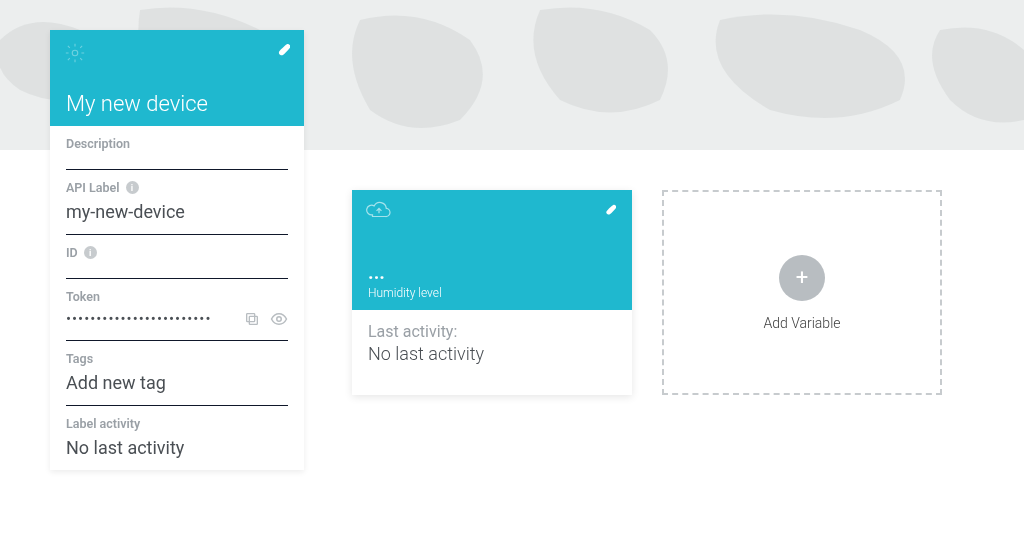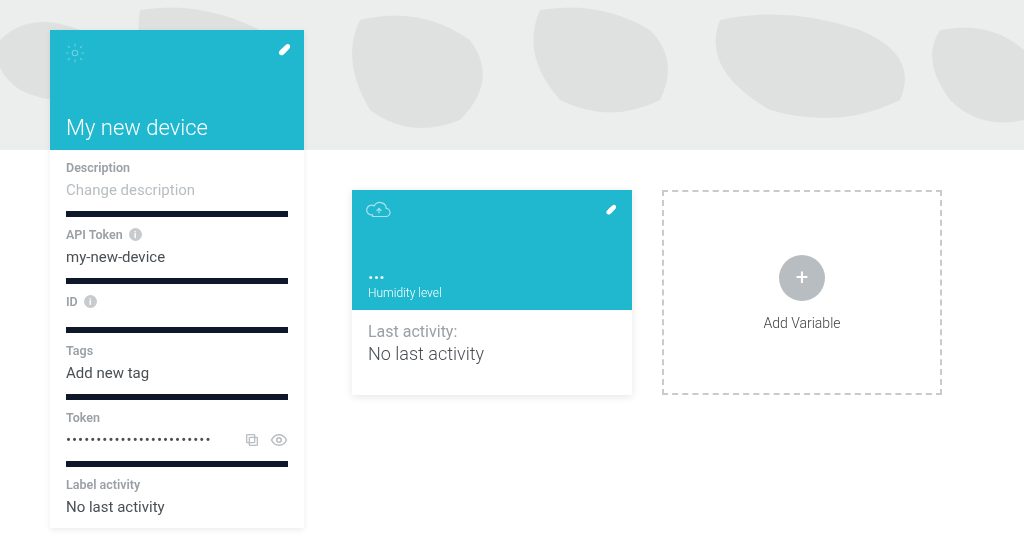--- a/index.html
+++ b/index.html
@@ -30,21 +30,21 @@
   .device-panel {
     width: 254px;
     background: #fff;
     box-shadow: 0 2px 6px rgba(0,0,0,0.08);
     flex-shrink: 0;
   }
   .panel-header {
     background: #1fb8cf;
     color: #fff;
     padding: 14px 16px 10px 16px;
-    height: 120px;
+    height: 96px;
     position: relative;
     display: flex;
     flex-direction: column;
     justify-content: flex-end;
   }
   .panel-header .gear {
     position: absolute;
     top: 12px; left: 14px;
     opacity: 0.35;
   }
@@ -52,21 +52,21 @@
     position: absolute;
     top: 12px; right: 14px;
     color: #fff;
   }
   .device-title {
     font-size: 22px;
     font-weight: 300;
   }
   .panel-body { padding: 0 16px; }
   .field {
-    border-bottom: 6px solid #0f172a;
+    border-bottom: 1px solid #0f172a;
     padding: 10px 0 12px 0;
   }
   .field-label {
     font-size: 12.5px;
     color: #9aa0a6;
     font-weight: 600;
     display: flex;
     align-items: center;
     gap: 6px;
     margin-bottom: 6px;
@@ -77,21 +77,21 @@
     border-radius: 50%;
     background: #c7cbce;
     color: #fff;
     font-size: 9px;
     font-weight: 700;
     align-items: center;
     justify-content: center;
     font-style: normal;
   }
   .field-value {
-    font-size: 15px;
+    font-size: 18px;
     color: #4a4f54;
     word-break: break-all;
   }
   .field-placeholder {
     font-size: 15px;
     color: #b8bdc1;
   }
   .token-row {
     display: flex;
     align-items: center;
@@ -220,41 +220,35 @@
         <svg width="16" height="16" viewBox="0 0 24 24" fill="#fff">
           <path d="M20 3c-1 0-10 8-12 11 0 0-2 3 1 5s5 0 5 0c3-2 11-11 11-12 0-2-3-4-5-4z"></path>
         </svg>
       </span>
       <div class="device-title">My new device</div>
     </div>
     <div class="panel-body">
 
       <div class="field">
         <div class="field-label">Description</div>
-        <div class="field-placeholder">Change description</div>
       </div>
 
       <div class="field">
         <div class="field-label">
-          <span>API Token</span>
+          <span>API Label</span>
           <i class="info-dot">i</i>
         </div>
         <div class="field-value">my-new-device</div>
       </div>
 
       <div class="field">
         <div class="field-label">
           <span>ID</span>
           <i class="info-dot">i</i>
         </div>
-      </div>
-
-      <div class="field">
-        <div class="field-label">Tags</div>
-        <div class="field-value">Add new tag</div>
       </div>
 
       <div class="field">
         <div class="field-label">Token</div>
         <div class="token-row">
           <div class="token-dots">••••••••••••••••••••••••</div>
           <span class="icon-btn">
             <svg width="16" height="16" viewBox="0 0 24 24" fill="none" stroke="currentColor" stroke-width="2">
               <rect x="8" y="8" width="12" height="12" rx="1"></rect>
                 <rect x="4" y="4" width="12" height="12" rx="1"></rect>
@@ -262,20 +256,25 @@
           </span>
           <span class="icon-btn">
             <svg width="18" height="18" viewBox="0 0 24 24" fill="none" stroke="currentColor" stroke-width="2">
               <path d="M2 12s3.5-7 10-7 10 7 10 7-3.5 7-10 7S2 12 2 12z"></path>
                 <circle cx="12" cy="12" r="3"></circle>
             </svg>
           </span>
         </div>
       </div>
 
+      <div class="field">
+        <div class="field-label">Tags</div>
+        <div class="field-value">Add new tag</div>
+      </div>
+
       <div class="field" style="border-bottom:none">
         <div class="field-label">Label activity</div>
         <div class="field-value">No last activity</div>
       </div>
 
     </div>
   </div>
 
   <div class="variables">
 

